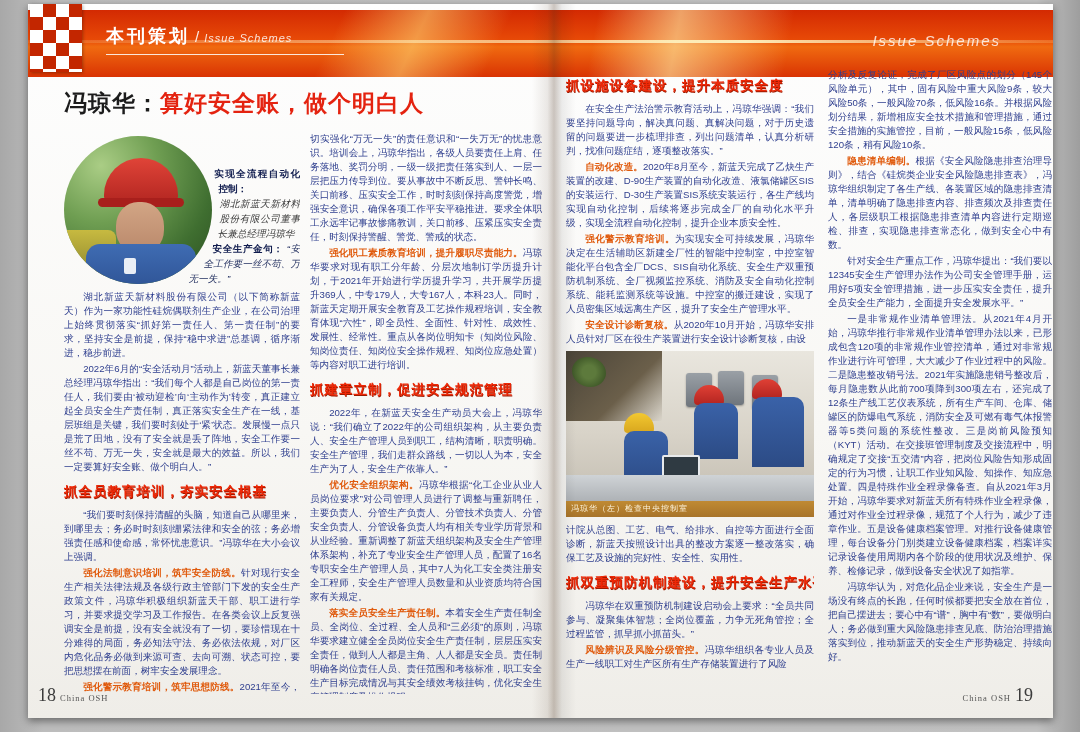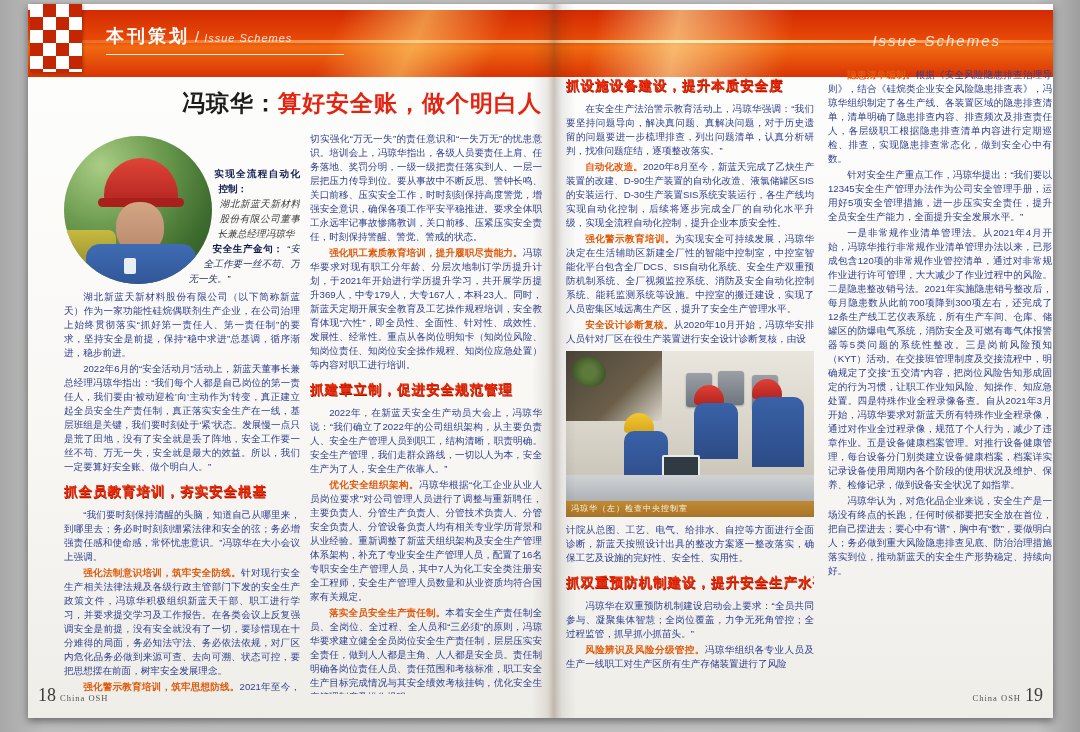--- a/index.html
+++ b/index.html
@@ -48,21 +48,21 @@
     color:rgba(255,255,255,.8);letter-spacing:2px;
   }
   
   .gutter{
     position:absolute;left:504px;top:0;width:44px;height:714px;
     background:linear-gradient(90deg,rgba(0,0,0,0) 0%,rgba(70,45,25,.10) 35%,rgba(70,45,25,.28) 50%,rgba(0,0,0,.07) 68%,rgba(0,0,0,0) 100%);
     pointer-events:none;z-index:5;
   }
   
   .title{
-    position:absolute;left:36px;top:84px;width:478px;text-align:right;
+    position:absolute;left:36px;top:84px;width:478px;text-align:left;
     font-size:23px;font-weight:bold;letter-spacing:1px;white-space:nowrap;
   }
   .title .name{color:#1c1c1c;}
   .title .rest{color:#e42310;}
   .col{position:absolute;overflow:hidden;text-align:justify;}
   .col1{left:36px;top:128px;width:236px;height:562px;}
   .col2{left:282px;top:128px;width:232px;height:562px;}
   .col3{left:538px;top:64px;width:248px;height:630px;}
   .col4{left:800px;top:64px;width:224px;height:630px;}
   p.p,p.pc{
@@ -119,21 +119,21 @@
   .scene .f3 .torso{width:52px;height:70px;}
   .photo-caption{
     width:238px;height:16px;background:linear-gradient(180deg,#c08a33,#a8742a);
     color:#fdf3da;font-size:8px;line-height:16px;padding:0 5px;letter-spacing:1px;
   }
   
   .footer{position:absolute;bottom:12px;font-family:"Liberation Serif","DejaVu Serif",serif;color:#3b3b3b;}
   .footer .num{font-size:18px;}
   .footer .brand{font-size:8.5px;letter-spacing:1px;color:#555;}
   .footer-left{left:10px;}
-  .footer-right{right:10px;margin-top:32px;}
+  .footer-right{right:20px;margin-top:32px;}
 </style>
 </head>
 <body>
 
 <div class="spread">
 
   <div class="banner">
     <div class="streak"></div>
     <div class="banner-left">
       <span class="cn">本刊策划</span><span class="sep">/</span><span class="en">Issue Schemes</span>
@@ -214,20 +214,21 @@
       <div class="photo-caption">冯琼华（左）检查中央控制室</div>
     </div>
 
     <p class="pc">计院从总图、工艺、电气、给排水、自控等方面进行全面诊断，新蓝天按照设计出具的整改方案逐一整改落实，确保工艺及设施的完好性、安全性、实用性。</p>
     <h3 class="rh">抓双重预防机制建设，提升安全生产水平</h3>
     <p class="p">冯琼华在双重预防机制建设启动会上要求：“全员共同参与、凝聚集体智慧；全岗位覆盖，力争无死角管控；全过程监管，抓早抓小抓苗头。”</p>
     <p class="p"><span class="lead">风险辨识及风险分级管控。</span><span>冯琼华组织各专业人员及生产一线职工对生产区所有生产存储装置进行了风险</span></p>
   </div>
 
   <div class="col col4">
+    <p class="pc">分析及反复论证，完成了厂区风险点的划分（145个风险单元），其中，固有风险中重大风险9条，较大风险50条，一般风险70条，低风险16条。并根据风险划分结果，新增相应安全技术措施和管理措施，通过安全措施的实施管控，目前，一般风险15条，低风险120条，稍有风险10条。</p>
     <p class="p"><span class="lead">隐患清单编制。</span><span>根据《安全风险隐患排查治理导则》，结合《硅烷类企业安全风险隐患排查表》，冯琼华组织制定了各生产线、各装置区域的隐患排查清单，清单明确了隐患排查内容、排查频次及排查责任人，各层级职工根据隐患排查清单内容进行定期巡检、排查，实现隐患排查常态化，做到安全心中有数。</span></p>
     <p class="p">针对安全生产重点工作，冯琼华提出：“我们要以12345安全生产管理办法作为公司安全管理手册，运用好5项安全管理措施，进一步压实安全责任，提升全员安全生产能力，全面提升安全发展水平。”</p>
     <p class="p">一是非常规作业清单管理法。从2021年4月开始，冯琼华推行非常规作业清单管理办法以来，已形成包含120项的非常规作业管控清单，通过对非常规作业进行许可管理，大大减少了作业过程中的风险。二是隐患整改销号法。2021年实施隐患销号整改后，每月隐患数从此前700项降到300项左右，还完成了12条生产线工艺仪表系统，所有生产车间、仓库、储罐区的防爆电气系统，消防安全及可燃有毒气体报警器等5类问题的系统性整改。三是岗前风险预知（KYT）活动。在交接班管理制度及交接流程中，明确规定了交接“五交清”内容，把岗位风险告知形成固定的行为习惯，让职工作业知风险、知操作、知应急处置。四是特殊作业全程录像备查。自从2021年3月开始，冯琼华要求对新蓝天所有特殊作业全程录像，通过对作业全过程录像，规范了个人行为，减少了违章作业。五是设备健康档案管理。对推行设备健康管理，每台设备分门别类建立设备健康档案，档案详实记录设备使用周期内各个阶段的使用状况及维护、保养、检修记录，做到设备安全状况了如指掌。</p>
     <p class="p">冯琼华认为，对危化品企业来说，安全生产是一场没有终点的长跑，任何时候都要把安全放在首位，把自己摆进去；要心中有“谱”，胸中有“数”，要做明白人；务必做到重大风险隐患排查见底、防治治理措施落实到位，推动新蓝天的安全生产形势稳定、持续向好。</p>
   </div>
 
   <div class="gutter"></div>
 
   <div class="footer footer-left">
     <span class="num">18</span>

